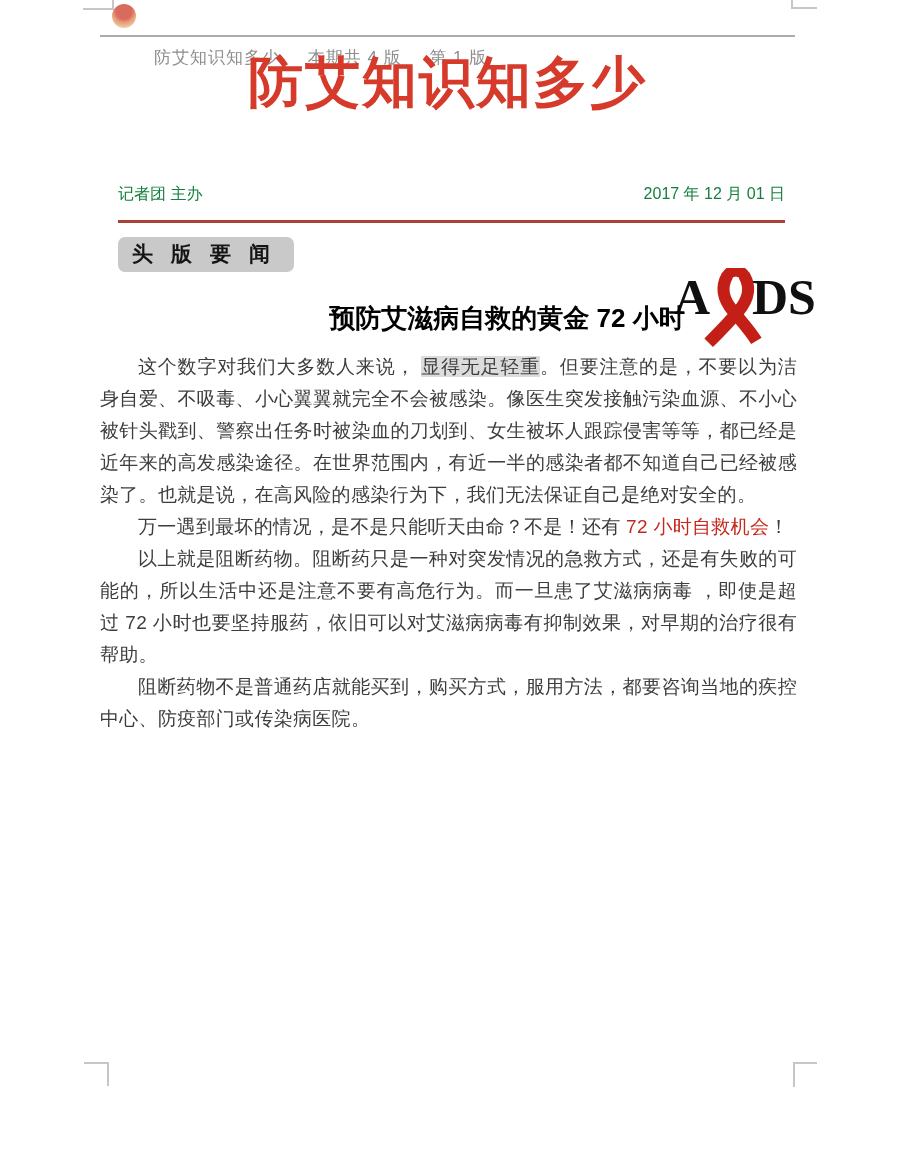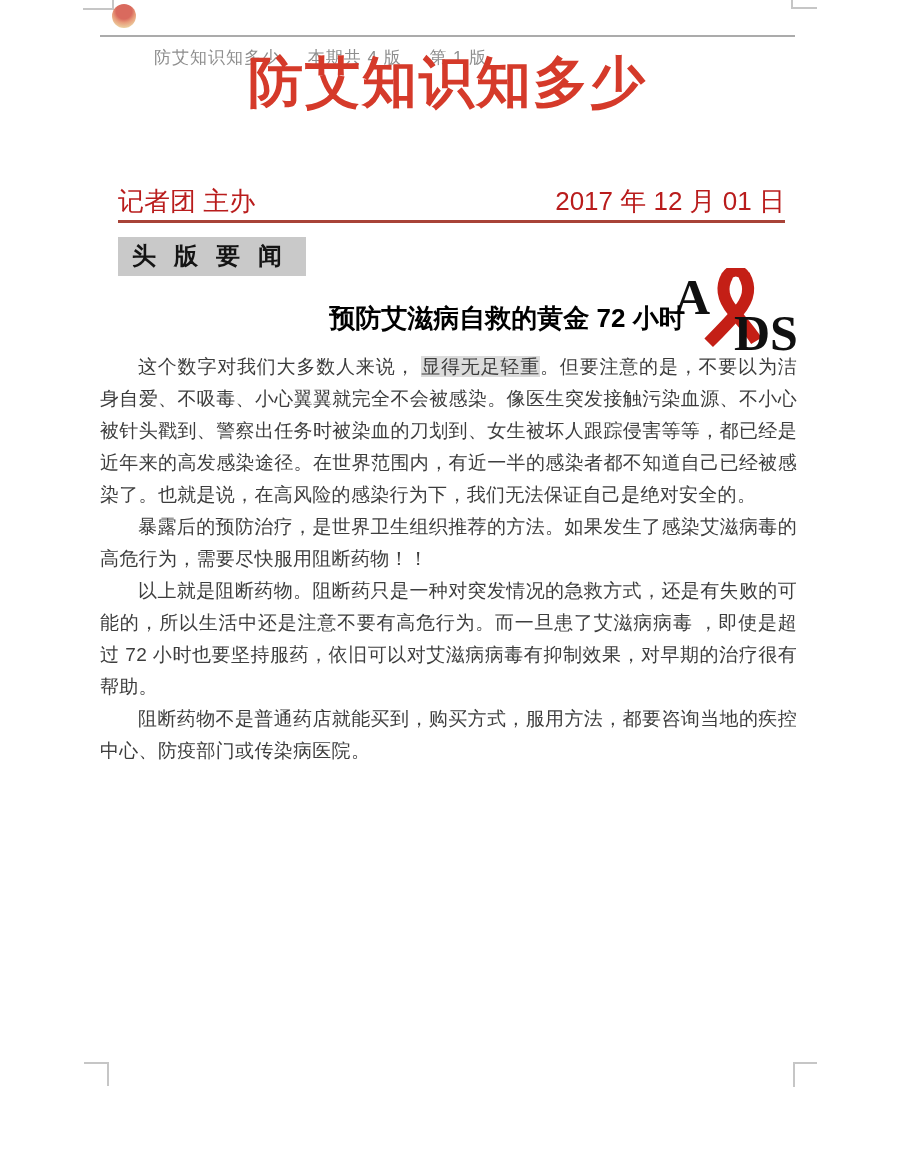--- a/index.html
+++ b/index.html
@@ -24,41 +24,41 @@
   }
   .hdr-text{position:absolute;left:154px;top:11px;font-size:17px;color:#8e8e8e;letter-spacing:1px;white-space:nowrap;margin-top:35px;}
   .hdr-text .seg{margin-right:22px;}
   .hdr-line{position:absolute;left:100px;top:35px;width:695px;height:2px;background:#ababab;}
 
   
   .masthead-title{
     position:absolute;left:100px;top:46px;width:695px;
     text-align:center;font-size:55px;font-weight:bold;color:#d53a2a;letter-spacing:2px;white-space:nowrap;
   }
-  .pubrow{position:absolute;left:118px;top:184px;width:667px;height:30px;font-size:26px;color:#b91c1c;}
+  .pubrow{position:absolute;left:118px;top:184px;width:667px;height:30px;font-size:16px;color:#15803d;}
   .pub-left{position:absolute;left:0;top:0;}
   .pub-right{position:absolute;right:0;top:0;}
   .red-rule{position:absolute;left:118px;top:220px;width:667px;height:3px;background:#a84338;}
 
   
   .section-label{
     position:absolute;left:118px;top:237px;
     background:#c9c9c9;color:#141414;
-    font-size:24px;font-weight:bold;letter-spacing:18px;
-    padding:3px 6px 4px 14px;white-space:nowrap;
+    font-size:21px;font-weight:bold;letter-spacing:18px;
+    padding:3px 6px 4px 14px;white-space:nowrap;border-radius:7px;
   }
 
   
   .aids{position:absolute;left:674px;top:264px;width:142px;height:86px;}
   .aids .letter{
     position:absolute;top:8px;
     font-family:"Liberation Serif", serif;font-weight:bold;font-size:50px;color:#101010;line-height:1;
   }
   .aids .letter-a{left:0;}
-  .aids .letter-ds{left:60px;margin-top:36px;}
+  .aids .letter-ds{left:78px;}
   .aids svg{position:absolute;left:26px;top:4px;width:66px;height:86px;}
 
   
   .headline{
     position:absolute;left:212px;top:301px;width:590px;
     text-align:center;font-size:26px;font-weight:bold;color:#000000;white-space:nowrap;
   }
 
   
   .body{
@@ -104,18 +104,18 @@
       <path d="M29,8 C21,22 25,34 35,46 C45,58 54,68 60,78" fill="none" stroke="#c41f16" stroke-width="13"></path>
       <path d="M47,8 C55,22 51,34 41,46 C29,60 19,70 9,80" fill="none" stroke="#c41f16" stroke-width="13"></path>
     </svg>
     <span class="letter letter-ds">DS</span>
   </div>
 
   <div class="headline">预防艾滋病自救的黄金 72 小时</div>
 
   <div class="body" id="article-body">
       <p><span>这个数字对我们大多数人来说，</span><span class="hl">显得无足轻重</span><span>。但要注意的是，不要以为洁身自爱、不吸毒、小心翼翼就完全不会被感染。像医生突发接触污染血源、不小心被针头戳到、警察出任务时被染血的刀划到、女生被坏人跟踪侵害等等，都已经是近年来的高发感染途径。在世界范围内，有近一半的感染者都不知道自己已经被感染了。也就是说，在高风险的感染行为下，我们无法保证自己是绝对安全的。</span></p>
-      <p><span>暴露后的预防治疗，是世界卫生组织推荐的方法。如果发生了感染艾滋病毒的高危行为，需要尽快服用阻断药物！！</span></p>
+      <p><span>万一遇到最坏的情况，是不是只能听天由命？不是！还有 </span><span class="red">72 小时自救机会</span><span>！</span></p>
       <p><span>以上就是阻断药物。阻断药只是一种对突发情况的急救方式，还是有失败的可能的，所以生活中还是注意不要有高危行为。而一旦患了艾滋病病毒 ，即使是超过 72 小时也要坚持服药，依旧可以对艾滋病病毒有抑制效果，对早期的治疗很有帮助。</span></p>
       <p><span>阻断药物不是普通药店就能买到，购买方式，服用方法，都要咨询当地的疾控中心、防疫部门或传染病医院。</span></p>
     </div>
 
 </div>
 
 </body></html>

